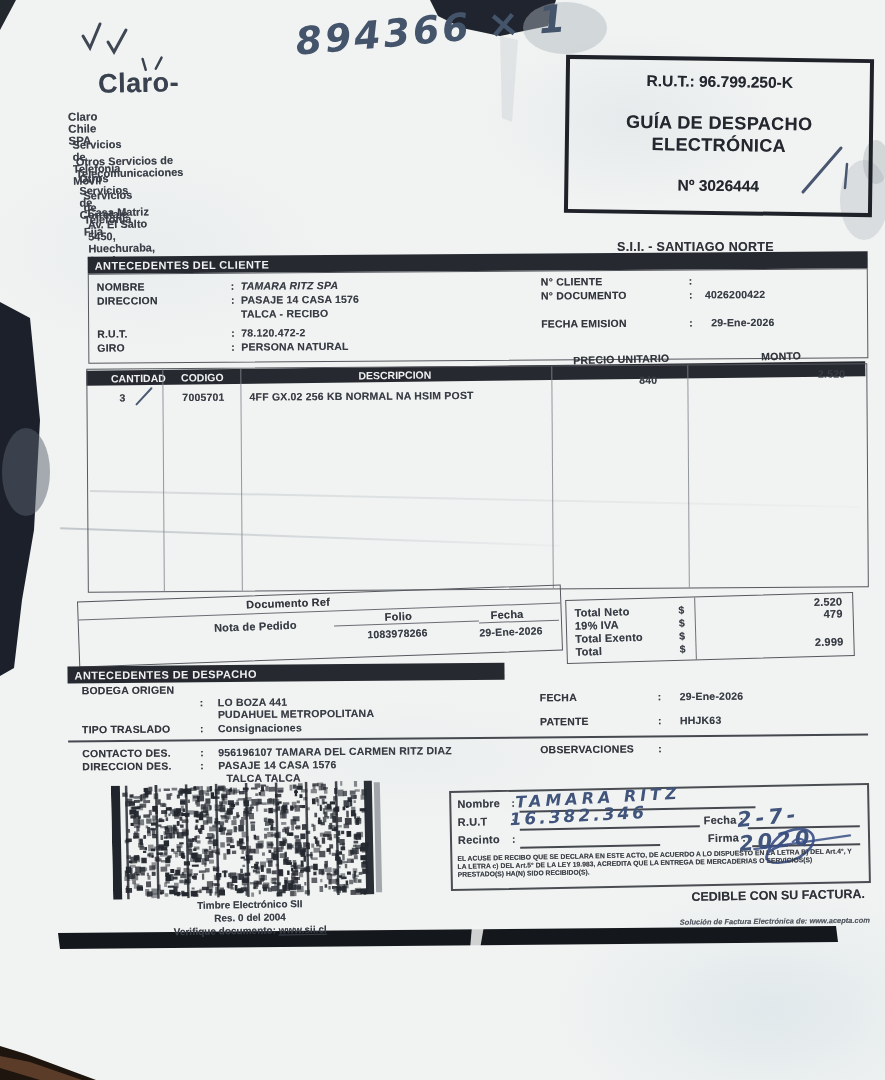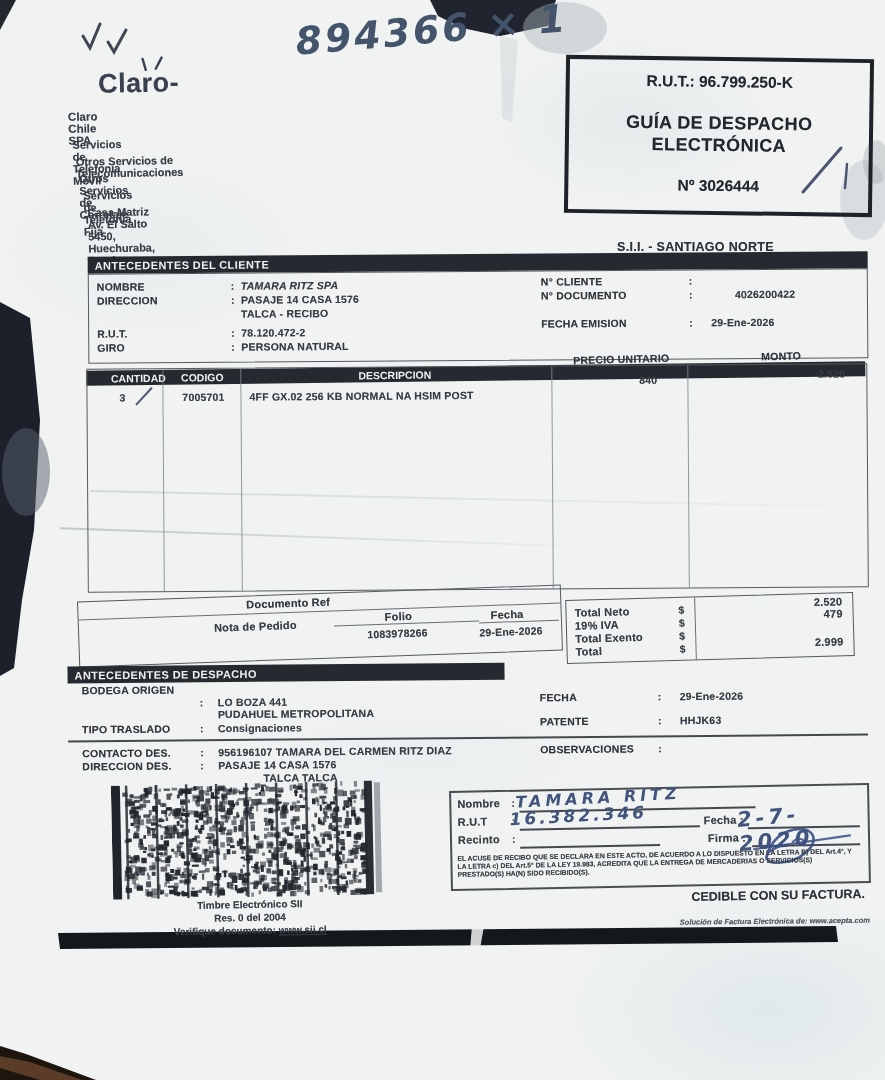--- a/index.html
+++ b/index.html
@@ -107,21 +107,21 @@
       <span class="abs lbl" style="left:8px;top:67px;">GIRO</span>
       <span class="abs lbl" style="left:142px;top:67px;">:</span>
       <span class="abs val" style="left:152px;top:67px;">PERSONA NATURAL</span>
 
       <span class="abs lbl" style="left:452px;top:4px;">N° CLIENTE</span>
       <span class="abs lbl" style="left:600px;top:4px;">:</span>
       <span class="abs val" style="left:616px;top:4px;"></span>
 
       <span class="abs lbl" style="left:452px;top:18px;">N° DOCUMENTO</span>
       <span class="abs lbl" style="left:600px;top:18px;">:</span>
-      <span class="abs val" style="left:646px;top:18px;text-align:center;">4026200422</span>
+      <span class="abs val" style="left:616px;top:18px;text-align:center;">4026200422</span>
 
       <span class="abs lbl" style="left:452px;top:46px;">FECHA EMISION</span>
       <span class="abs lbl" style="left:600px;top:46px;">:</span>
       <span class="abs val" style="left:622px;top:46px;">29-Ene-2026</span>
     </div>
   </div>
 
   <div class="abs" style="left:87px;top:352px;width:779px;height:238px;transform:rotate(-.4deg);">
 
     <div class="abs lbl" style="left:440px;top:2px;width:190px;text-align:center;transform:rotate(-1deg);">PRECIO UNITARIO</div>
@@ -193,21 +193,21 @@
 
       <div class="hline" style="left:0;top:57px;width:100%;"></div>
 
       <span class="abs lbl" style="left:14px;top:64px;">CONTACTO DES.</span>
       <span class="abs lbl" style="left:132px;top:64px;">:</span>
       <span class="abs val" style="left:150px;top:64px;">956196107 TAMARA DEL CARMEN RITZ DIAZ</span>
 
       <span class="abs lbl" style="left:14px;top:77px;">DIRECCION DES.</span>
       <span class="abs lbl" style="left:132px;top:77px;">:</span>
       <span class="abs val" style="left:150px;top:77px;">PASAJE 14 CASA 1576</span>
-      <span class="abs val" style="left:158px;top:90px;margin-left:37px;">TALCA  TALCA</span>
+      <span class="abs val" style="left:158px;top:90px;">TALCA  TALCA</span>
 
       <span class="abs lbl" style="left:472px;top:12px;">FECHA</span>
       <span class="abs lbl" style="left:590px;top:12px;">:</span>
       <span class="abs val" style="left:612px;top:12px;">29-Ene-2026</span>
 
       <span class="abs lbl" style="left:472px;top:36px;">PATENTE</span>
       <span class="abs lbl" style="left:590px;top:36px;">:</span>
       <span class="abs val" style="left:612px;top:36px;">HHJK63</span>
 
       <span class="abs lbl" style="left:472px;top:64px;">OBSERVACIONES</span>

